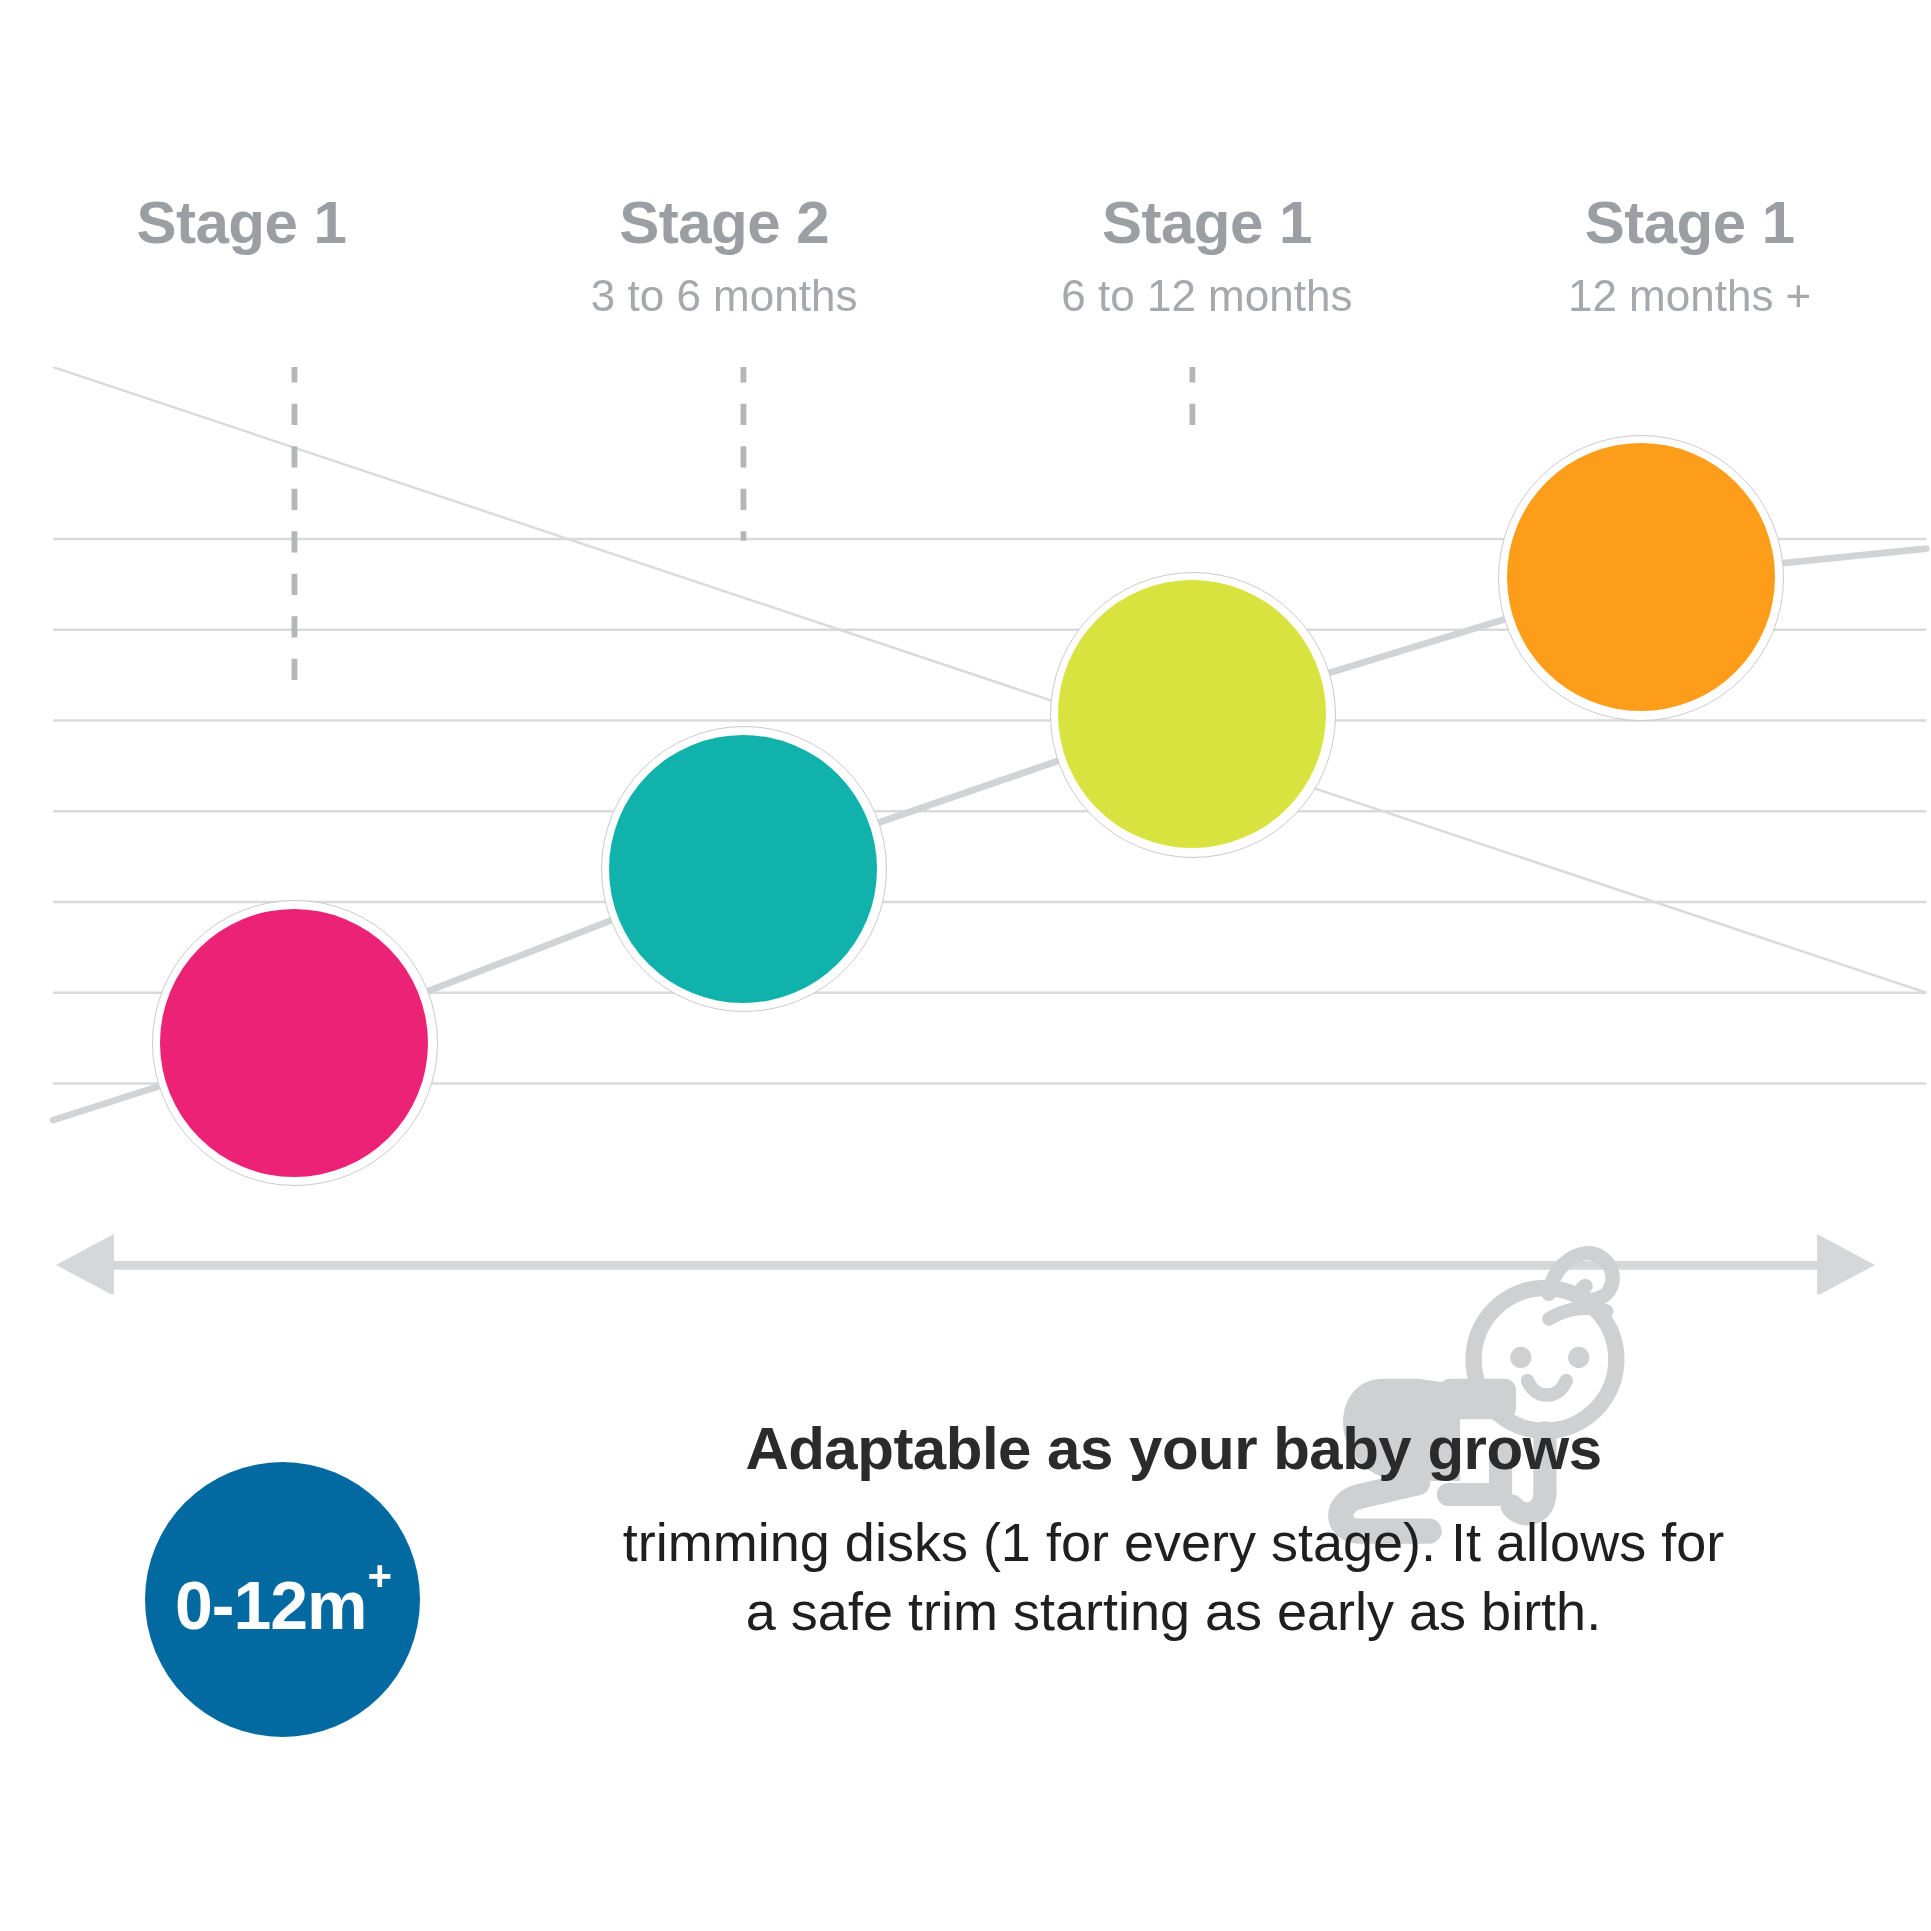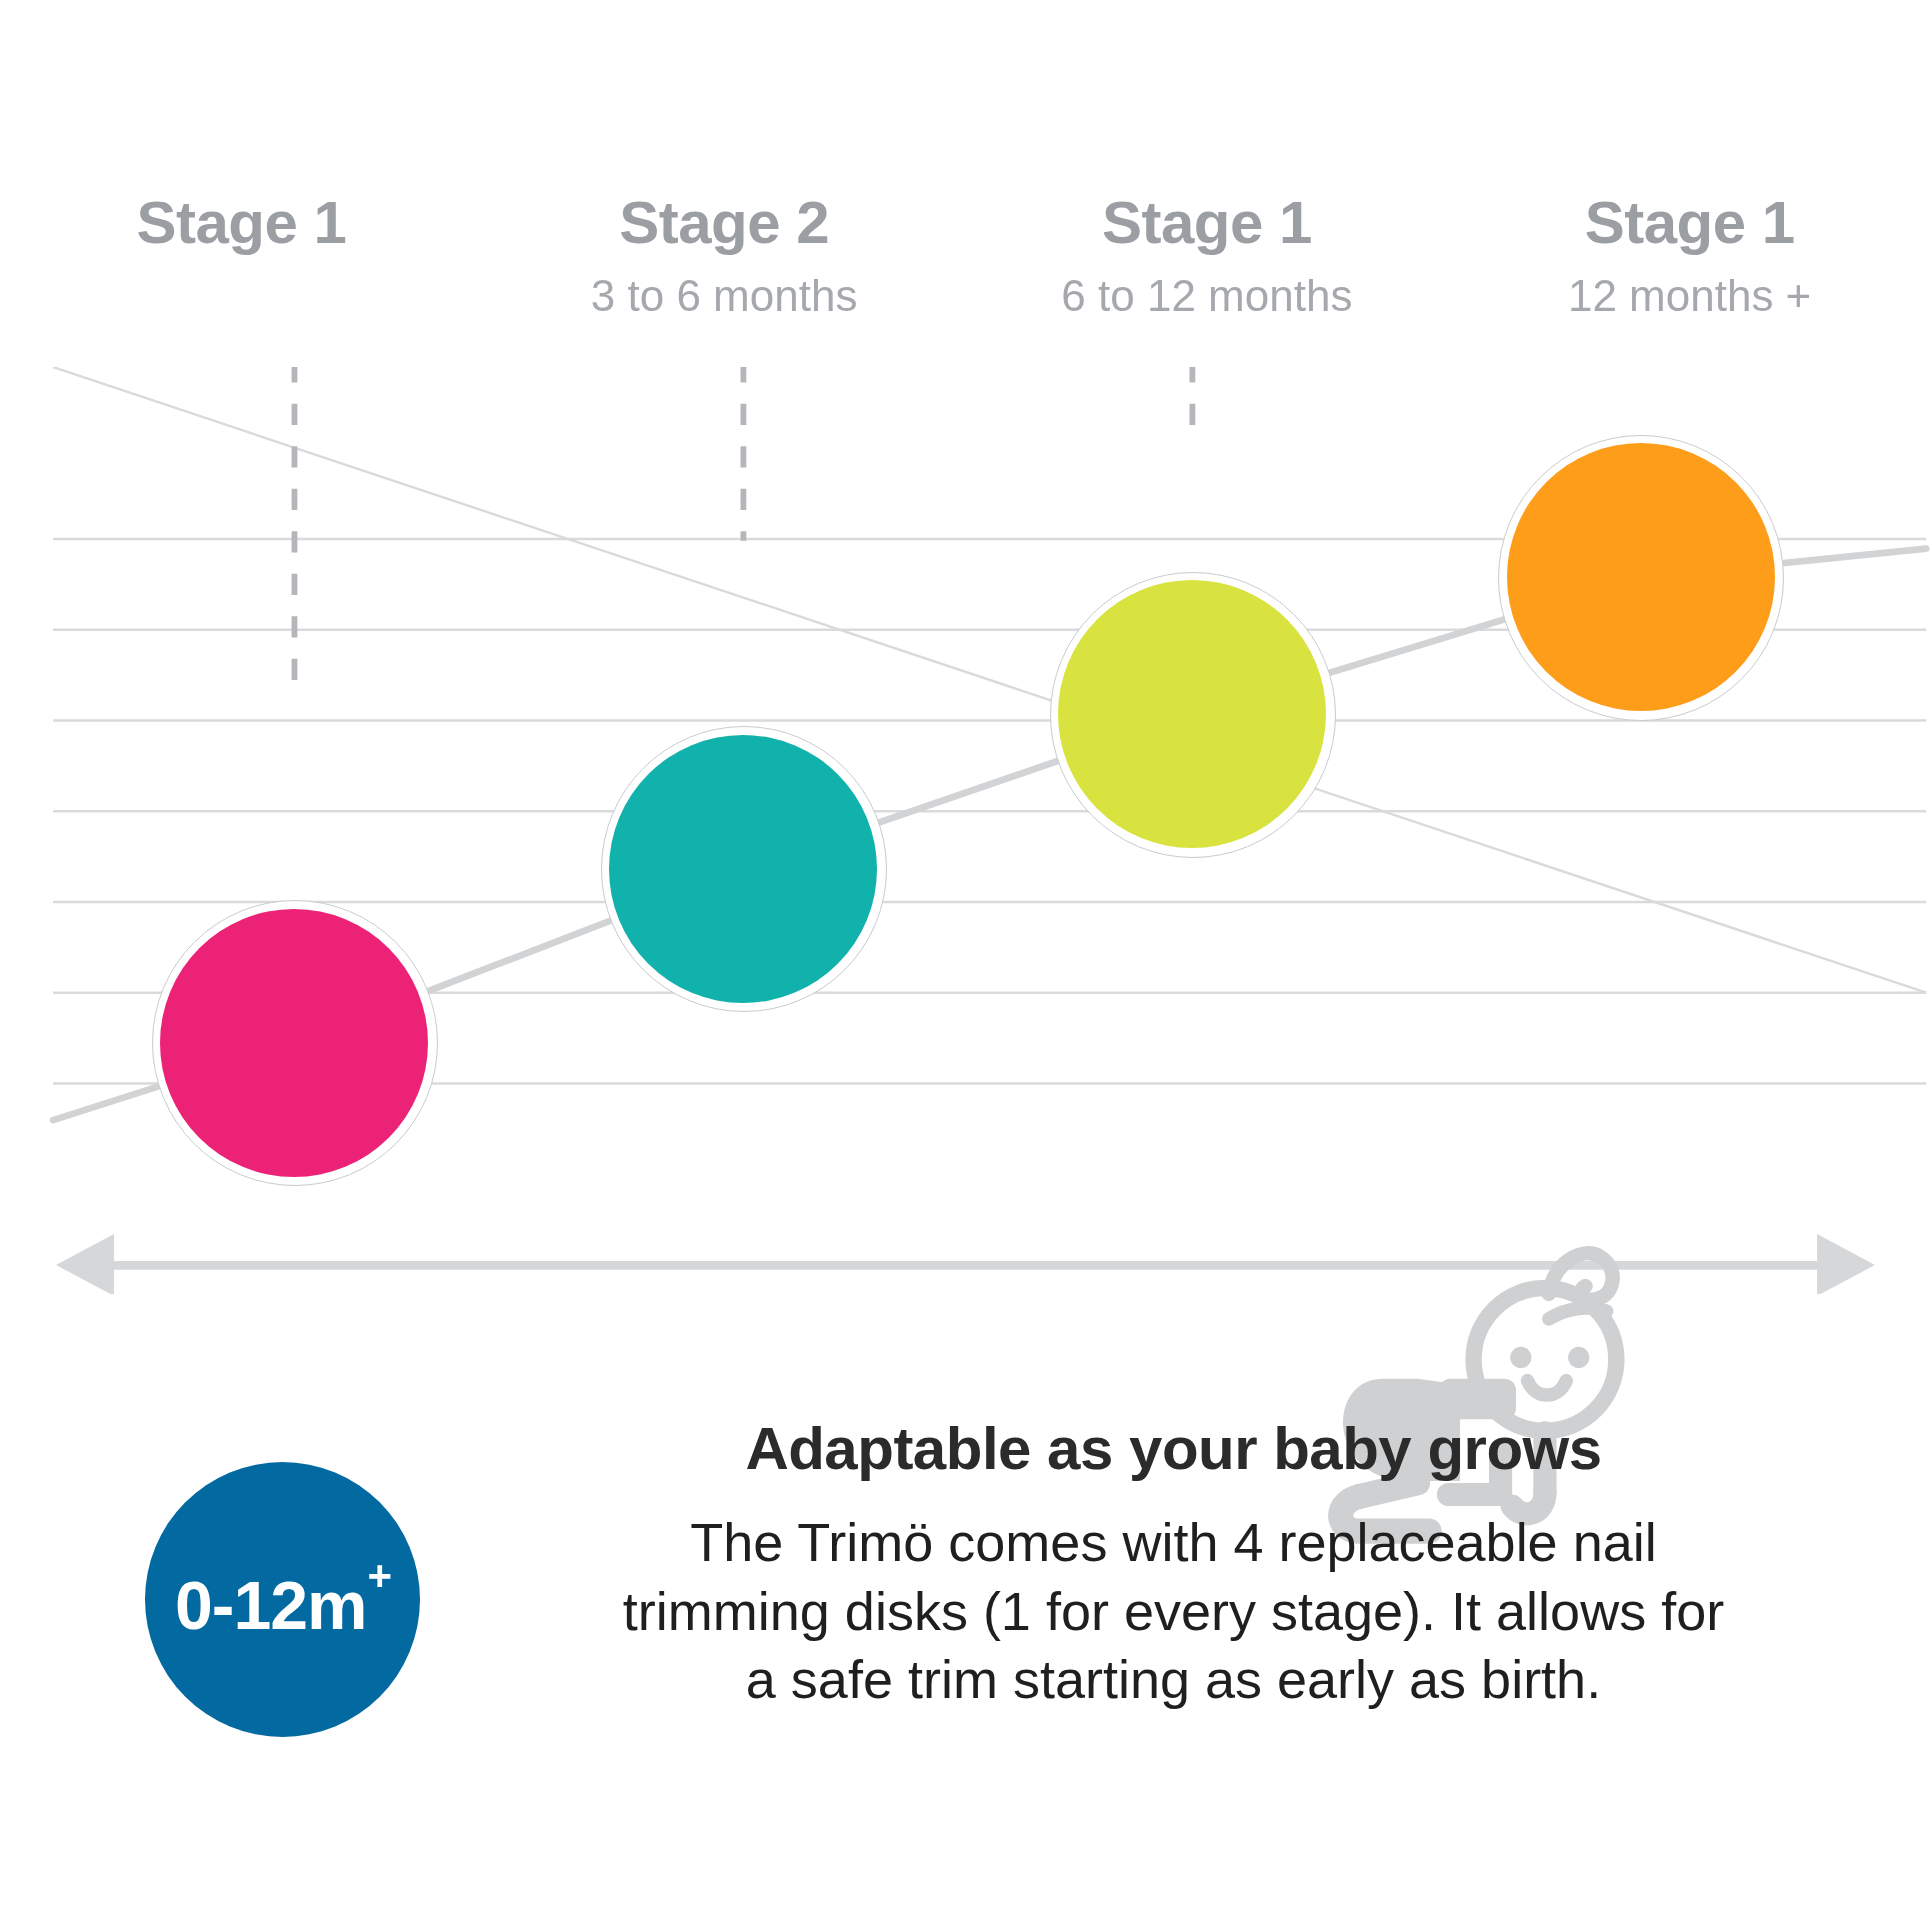--- a/index.html
+++ b/index.html
@@ -245,19 +245,18 @@
 
 <div id="info-block">
 
   <div id="age-badge" style="background:#0369a1;">
     <span id="age-badge-text"><span>0-12m</span><span id="age-badge-sup">+</span></span>
   </div>
 
   <div id="info-text">
     <div id="info-heading">Adaptable as your baby grows</div>
     <div id="info-body">
-      <span class="body-line">The Trimö comes with 4 replaceable nail</span>
       <span class="body-line">trimming disks (1 for every stage). It allows for</span>
       <span class="body-line">a safe trim starting as early as birth.</span>
     </div>
   </div>
 </div>
 
 
 </body></html>

